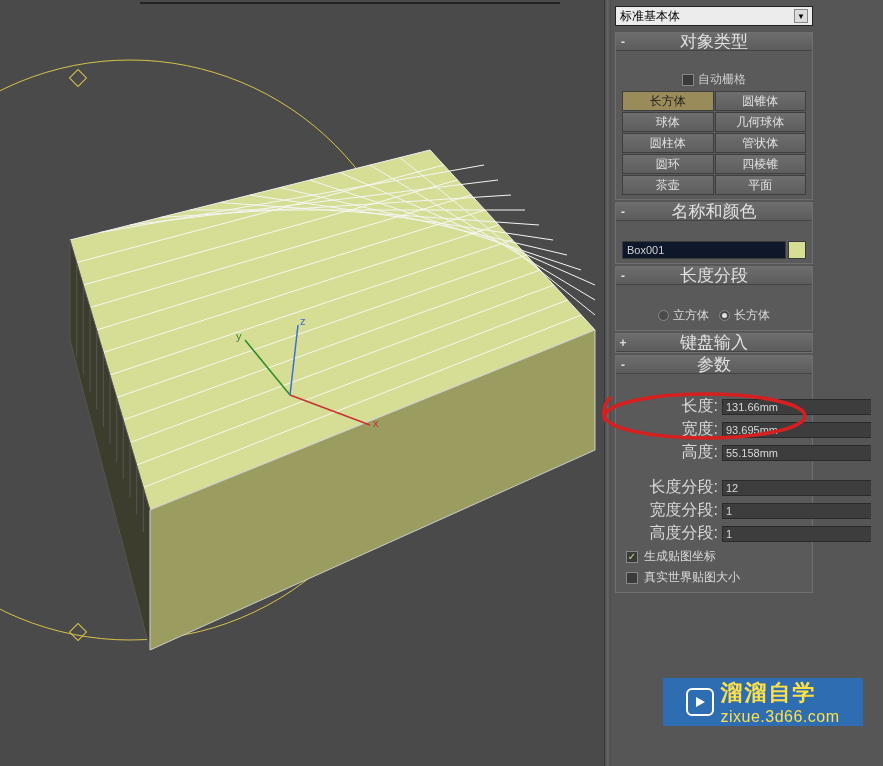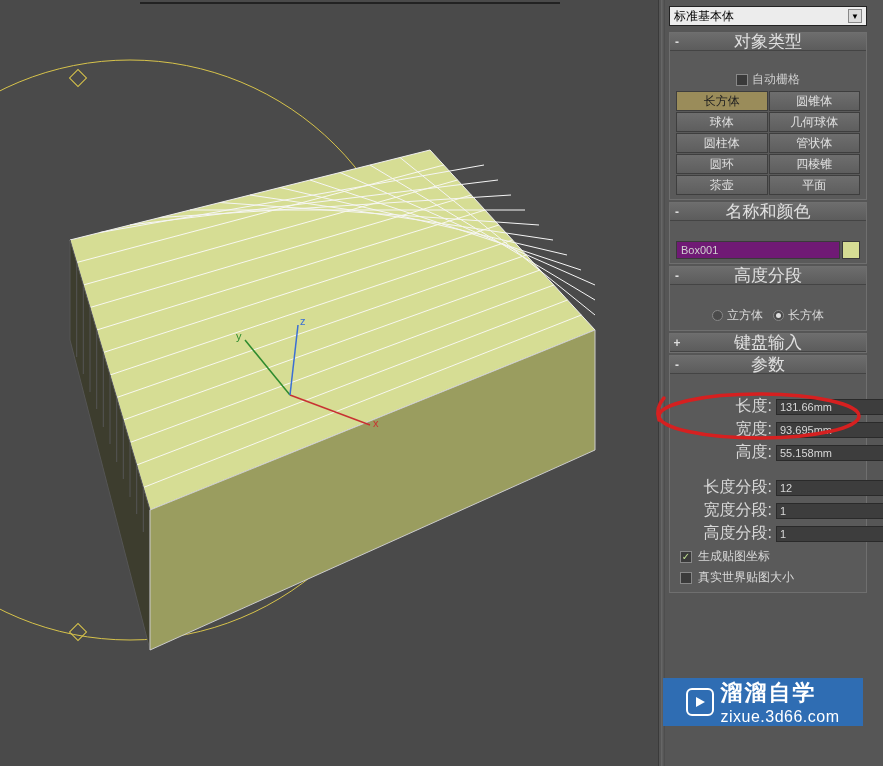--- a/index.html
+++ b/index.html
@@ -22,21 +22,21 @@
   }
   .viewport {
     position: absolute;
     left: 0; top: 0;
     width: 650px; height: 766px;
   }
   
   .side-panel {
     position: absolute;
     right: 0; top: 0;
-    width: 225px; height: 766px;
+    width: 279px; height: 766px;
     background: #565656;
     border-left: 1px solid #3a3a3a;
   }
   .vsep {
     position: absolute;
     left: 2px; top: 0;
     width: 4px; height: 766px;
     background: linear-gradient(to right, #6a6a6a, #4a4a4a);
   }
   .panel-inner {
@@ -123,21 +123,21 @@
     color: #222;
   }
   
   .name-row {
     display: flex;
     gap: 2px;
   }
   .name-input {
     flex: 1;
     height: 18px;
-    background: #701a75;
+    background: #0f172a;
     border: 1px solid #3a3a3a;
     color: #d0d0d0;
     padding: 0 4px;
     font-size: 11px;
   }
   .color-swatch {
     width: 18px; height: 18px;
     background: #d6dd94;
     border: 1px solid #3a3a3a;
   }
@@ -210,21 +210,21 @@
     pointer-events: none;
   }
   
   .watermark {
     position: absolute;
     right: 20px; bottom: 40px;
     width: 200px; height: 48px;
     background: #2f6db3;
     display: flex; align-items: center; justify-content: center;
     gap: 6px;
-    color: #ffffff;
+    color: #fde047;
     z-index: 5;
   }
   .watermark .wicon {
     width: 28px; height: 28px;
     border: 2px solid #fff;
     border-radius: 6px;
     display: flex; align-items: center; justify-content: center;
   }
   .watermark .big {
     font-size: 22px; font-weight: bold; letter-spacing: 2px;
@@ -352,21 +352,21 @@
         <div class="name-row">
           <input class="name-input" value="Box001" style="">
           <div class="color-swatch"></div>
         </div>
       </div>
     </div>
 
     <div class="rollout">
       <div class="rollout-header">
         <span class="toggle">-</span>
-        <span class="title">高度分段</span>
+        <span class="title">长度分段</span>
       </div>
       <div class="rollout-body">
         <div class="radio-row">
           <label>
             <span class="radio-dot"></span>
             <span>立方体</span>
           </label>
           <label>
             <span class="radio-dot on"></span>
             <span>长方体</span>

